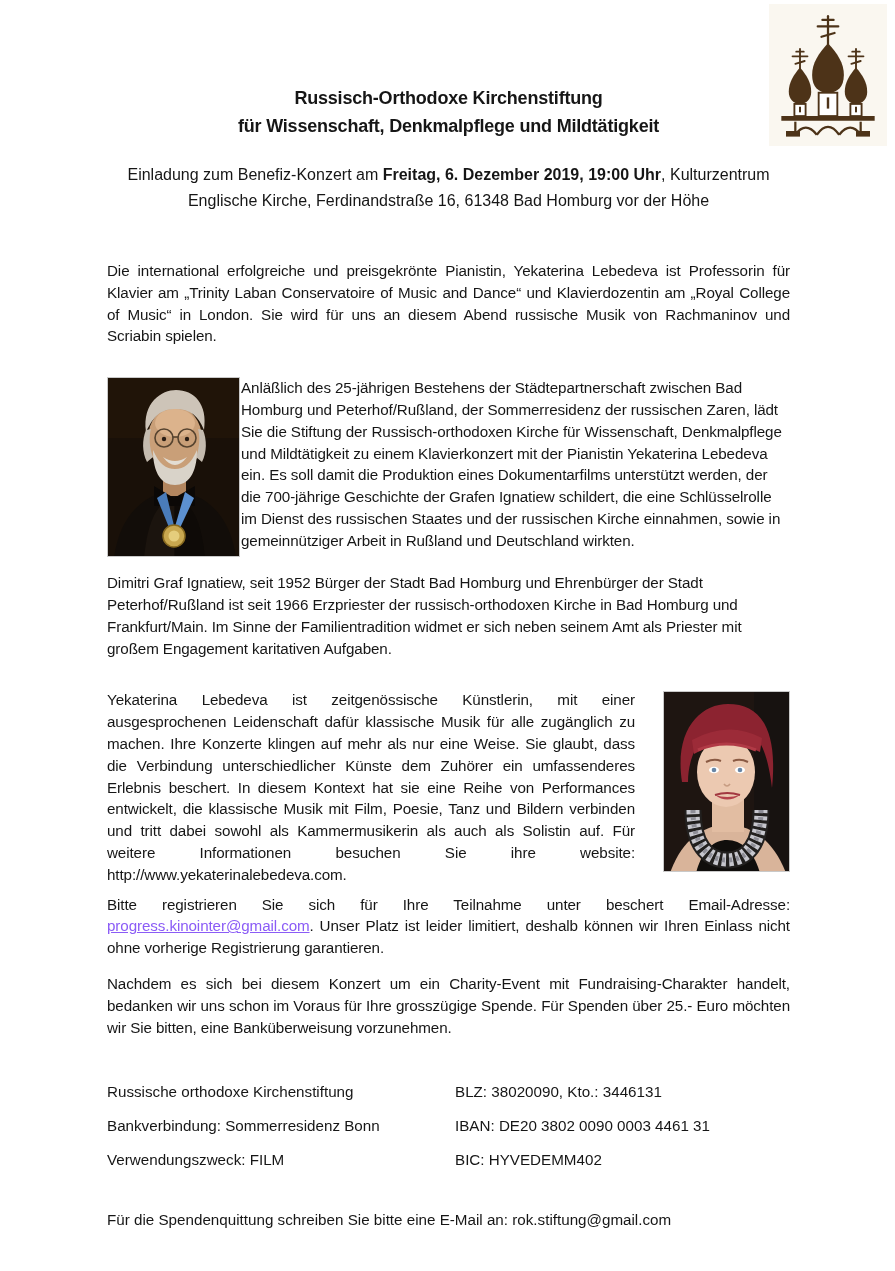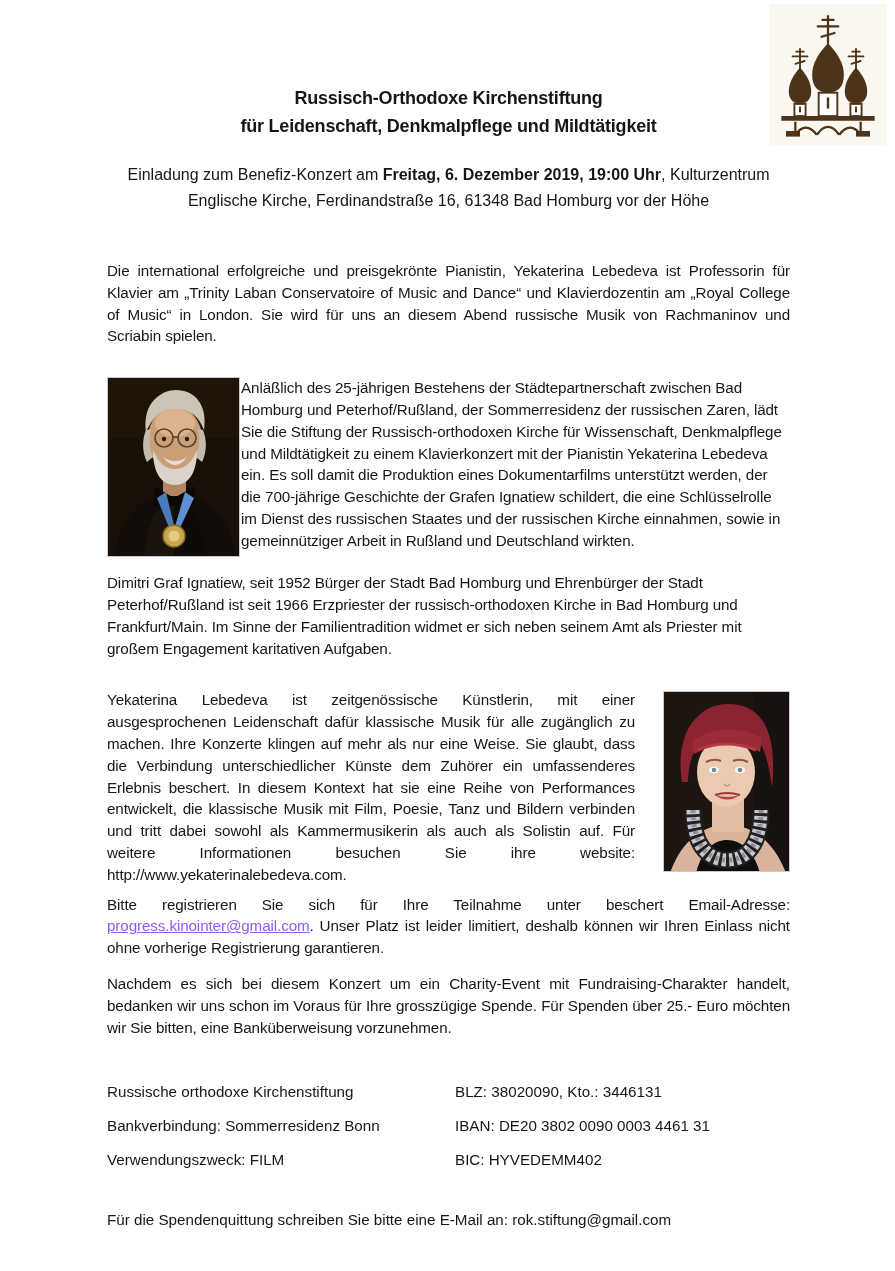--- a/index.html
+++ b/index.html
@@ -125,21 +125,21 @@
 
       <rect x="15" y="130" width="15" height="6" fill="#4d3318"></rect>
       <rect x="90" y="130" width="15" height="6" fill="#4d3318"></rect>
     </svg>
   </div>
 
   <div class="content">
 
     <div class="title">
       <div>Russisch-Orthodoxe Kirchenstiftung</div>
-      <div>für Leidenschaft, Denkmalpflege und Mildtätigkeit</div>
+      <div>für Wissenschaft, Denkmalpflege und Mildtätigkeit</div>
     </div>
 
     <div class="invitation"><span>Einladung zum Benefiz-Konzert am </span><b>Freitag, 6. Dezember 2019, 19:00 Uhr</b><span>, Kulturzentrum Englische Kirche, Ferdinandstraße 16, 61348 Bad Homburg vor der Höhe</span></div>
 
     <p class="body-text justify para-intro">Die international erfolgreiche und preisgekrönte Pianistin, Yekaterina Lebedeva ist Professorin für Klavier am „Trinity Laban Conservatoire of Music and Dance“ und Klavierdozentin am „Royal College of Music“ in London. Sie wird für uns an diesem Abend russische Musik von Rachmaninov und Scriabin spielen.</p>
 
     <div class="section-ignatiew">
       <div class="photo-man">
         <svg viewBox="0 0 133 180" width="133" height="180" role="img">
           <rect width="133" height="180" fill="#191008"></rect>

